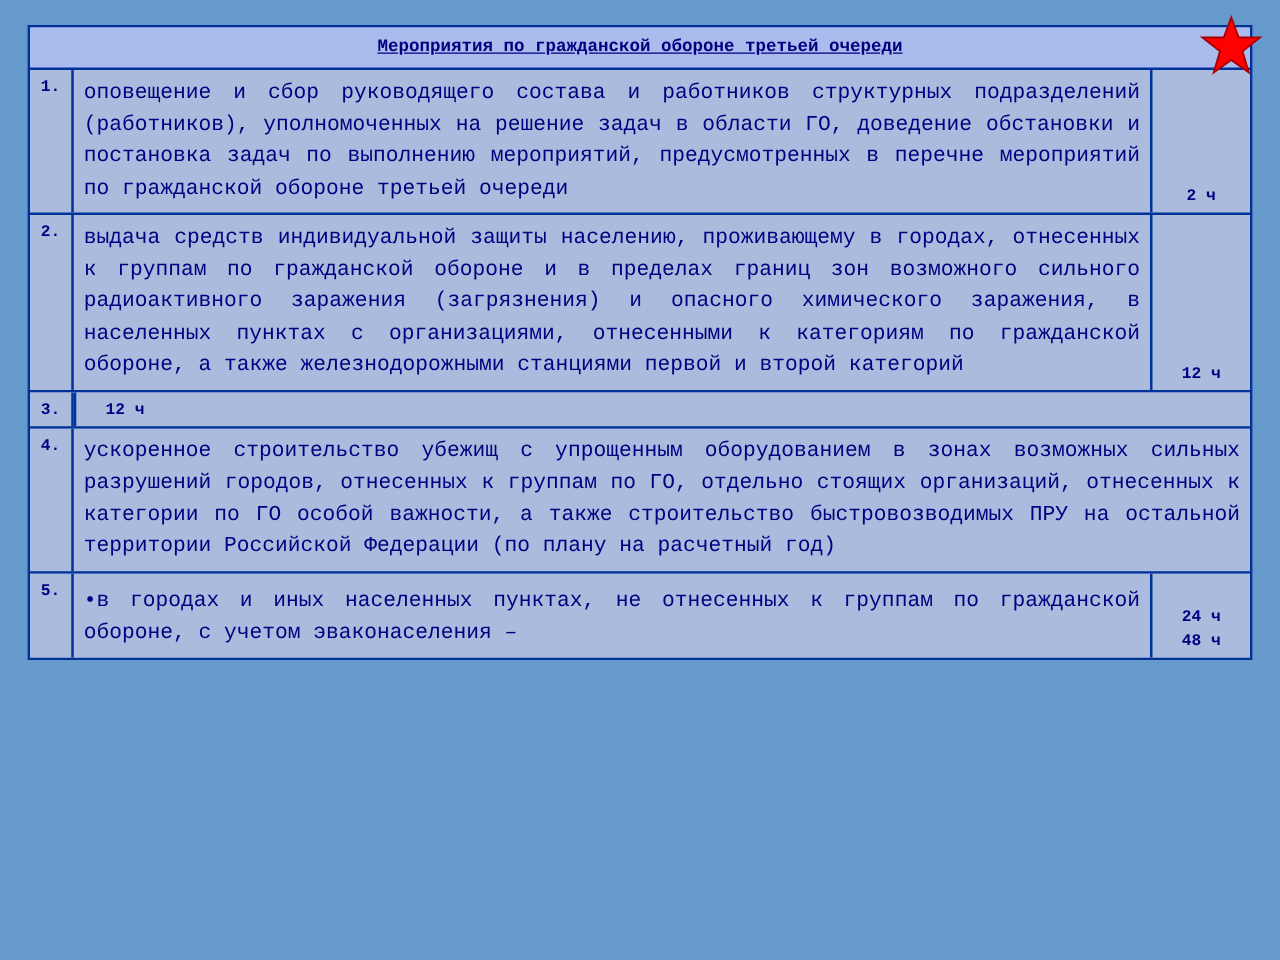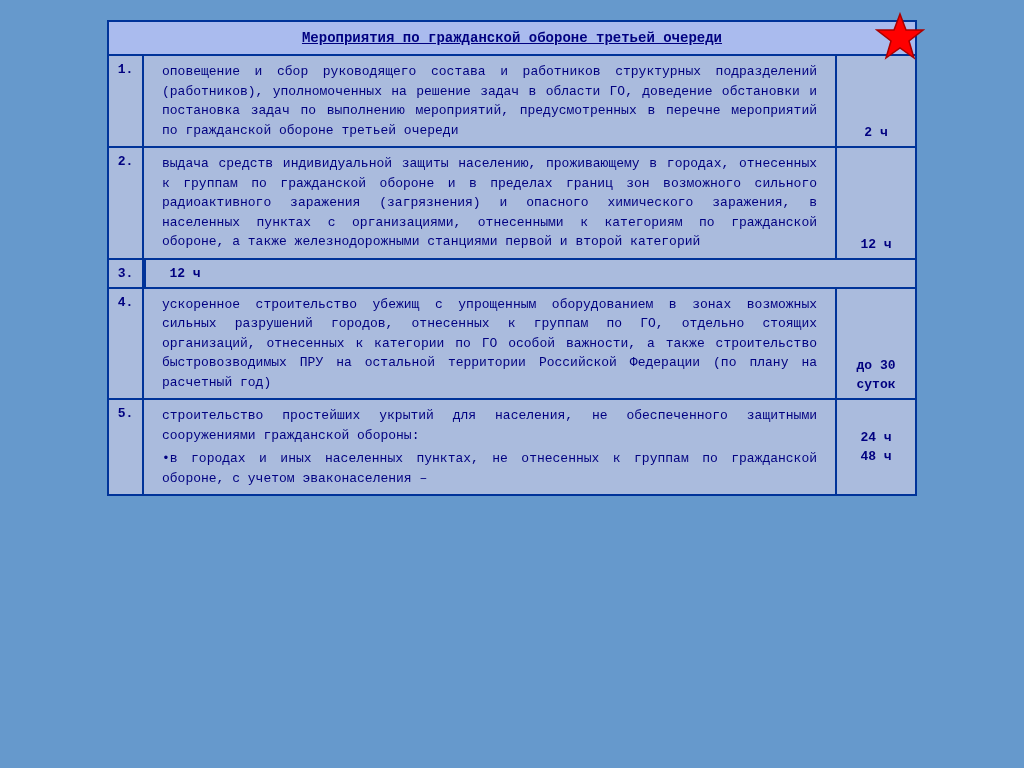--- a/index.html
+++ b/index.html
@@ -5,21 +5,21 @@
     * { margin: 0; padding: 0; box-sizing: border-box; }
     body {
       width: 1024px;
       height: 768px;
       background: #6699cc;
       font-family: 'Courier New', Courier, monospace;
       font-size: 13px;
       overflow: hidden;
     }
     .outer-container {
-      width: 810px;
+      width: 980px;
       margin: 20px auto;
       border: 2px solid #003399;
       background: #aabbdd;
       position: relative;
     }
     .star-icon {
       position: absolute;
       top: -10px;
       right: -10px;
       width: 50px;
@@ -53,23 +53,23 @@
       border-right: 2px solid #003399;
       padding: 6px 4px;
       font-weight: bold;
       color: #000080;
       font-size: 13px;
       text-align: center;
       vertical-align: top;
     }
     .col-content {
       flex: 1;
-      padding: 6px 18px;
+      padding: 6px 8px;
       color: #000080;
-      font-size: 13px;
+      font-size: 17px;
       line-height: 1.5;
       text-align: justify;
     }
     .col-time {
       width: 80px;
       min-width: 80px;
       border-left: 2px solid #003399;
       padding: 6px 6px;
       font-weight: bold;
       color: #000080;
@@ -139,38 +139,31 @@
       </div>
     </div>
 
     <div class="table-row">
       <div class="col-num">
         <span>4.</span>
       </div>
       <div class="col-content">
         <span>ускоренное строительство убежищ с упрощенным оборудованием в зонах возможных сильных разрушений городов, отнесенных к группам по ГО, отдельно стоящих организаций, отнесенных к категории по ГО особой важности, а также строительство быстровозводимых ПРУ на остальной территории Российской Федерации (по плану на расчетный год)</span>
       </div>
-      <div class="col-time">
-        <div class="time-group">
-          <span>до 30</span>
-          <span>суток</span>
-        </div>
-      </div>
     </div>
 
     <div class="table-row">
       <div class="col-num">
         <span>5.</span>
       </div>
       <div class="col-content">
-        <div>строительство простейших укрытий для населения, не обеспеченного защитными сооружениями гражданской обороны:</div>
         <div style="margin-top:4px;">•в городах и иных населенных пунктах, не отнесенных к группам по гражданской обороне, с учетом эваконаселения –</div>
       </div>
       <div class="col-time col-time-bottom">
-        <div class="time-group" style="justify-content: center; height: 100%;">
+        <div class="time-group" style="justify-content: flex-end; height: 100%;">
           <span>24 ч</span>
           <span>48 ч</span>
         </div>
       </div>
     </div>
 
   </div>
 </div>
 
 </body></html>

